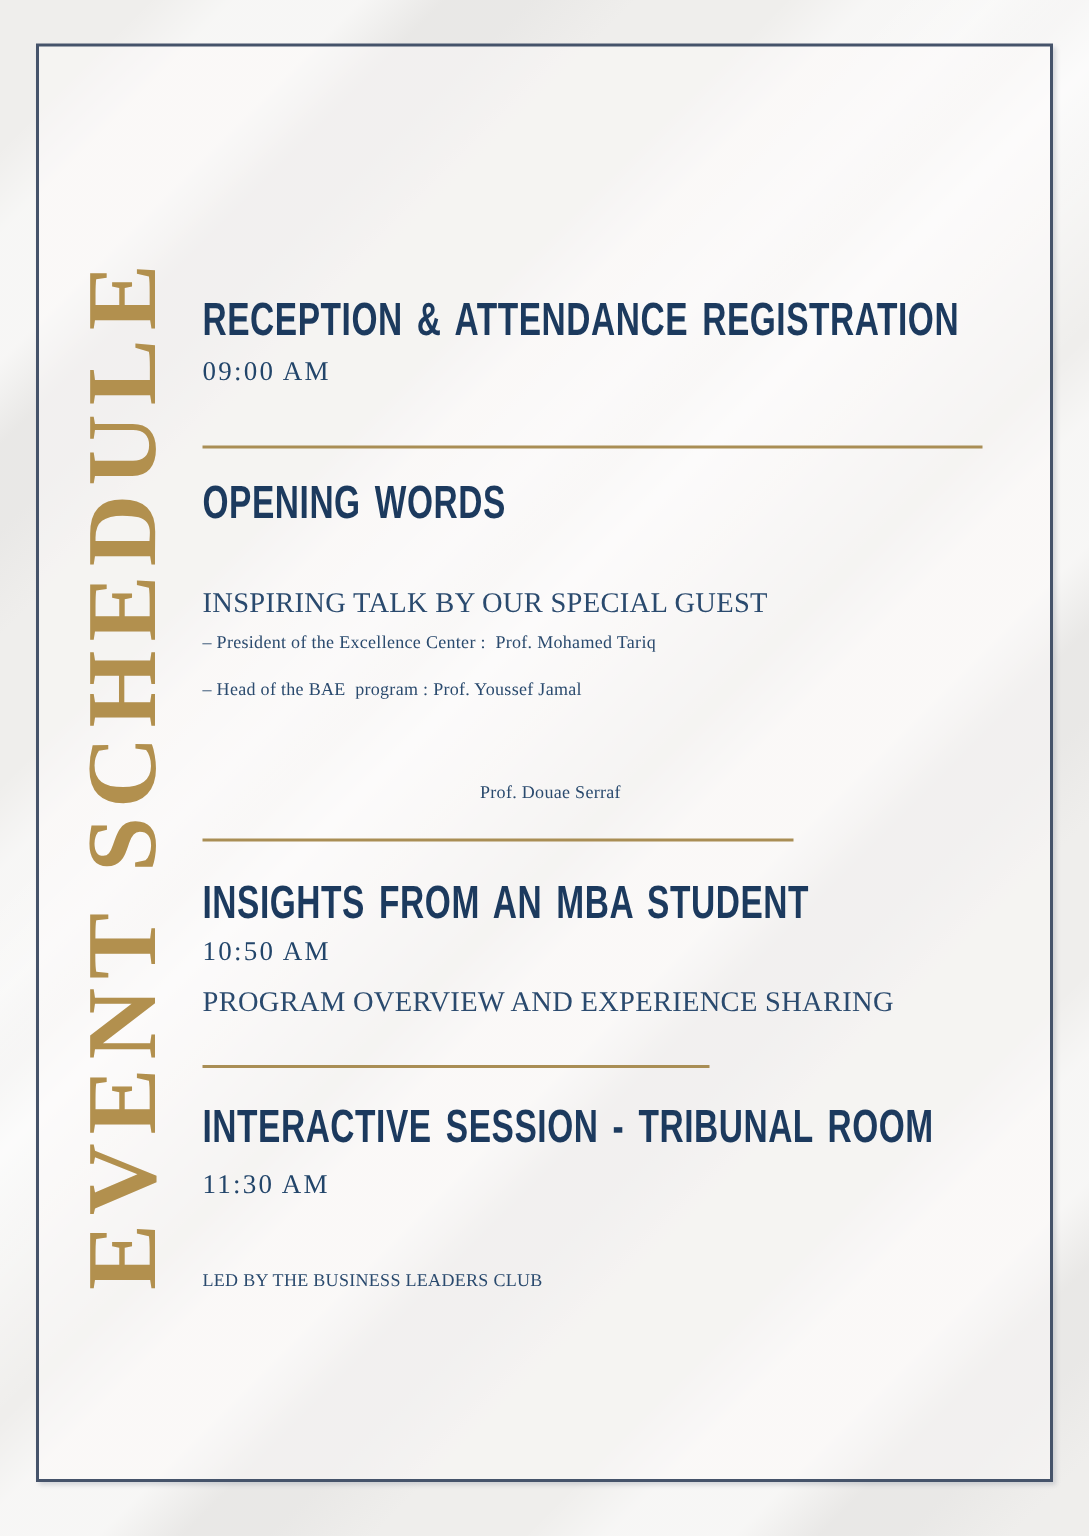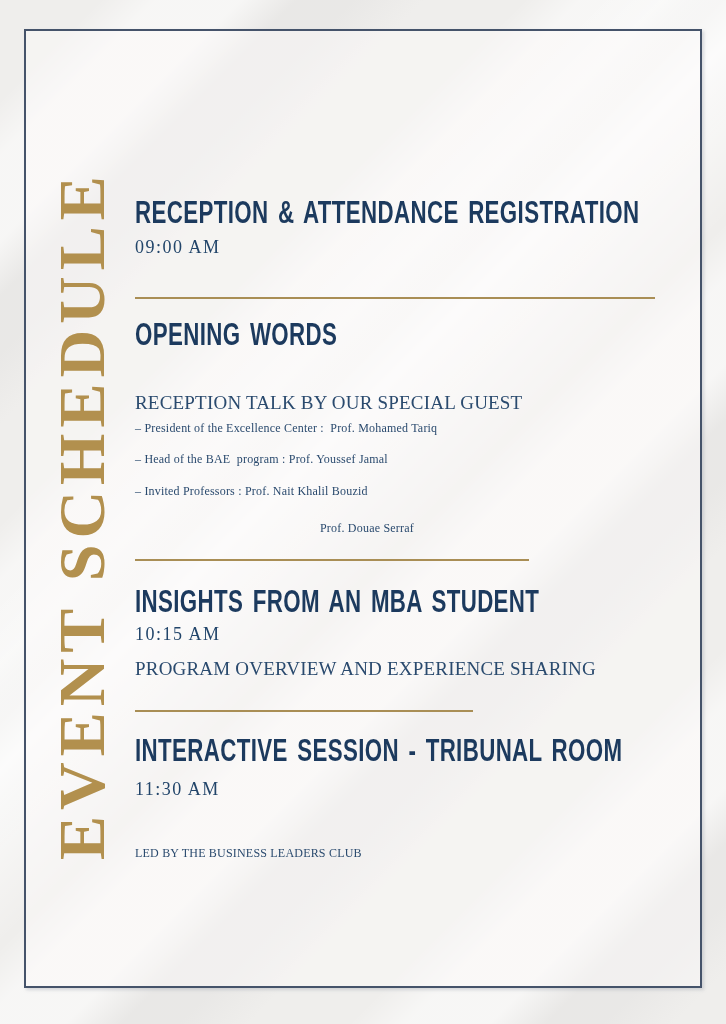--- a/index.html
+++ b/index.html
@@ -110,30 +110,29 @@
   </div>
 
   <div class="content">
 
     <h2 class="h-title" style="top:197px">RECEPTION &amp; ATTENDANCE REGISTRATION</h2>
     <div class="time" style="top:238px">09:00 AM</div>
 
     <hr class="divider" style="top:297px; width:520px">
 
     <h2 class="h-title" style="top:319px">OPENING WORDS</h2>
-    <div class="body-line" style="top:393px; font-size:19px">RECEPTION TALK BY OUR SPECIAL GUEST</div>
+    <div class="body-line" style="top:393px; font-size:19px">INSPIRING TALK BY OUR SPECIAL GUEST</div>
     <div class="body-line" style="top:422px">– President of the Excellence Center :  Prof. Mohamed Tariq</div>
     <div class="body-line" style="top:453px">– Head of the BAE  program : Prof. Youssef Jamal</div>
-    <div class="body-line" style="top:485px">– Invited Professors : Prof. Nait Khalil Bouzid</div>
     <div class="body-line" style="top:522px; left:185px">Prof. Douae Serraf</div>
 
     <hr class="divider" style="top:559px; width:394px">
 
     <h2 class="h-title" style="top:586px">INSIGHTS FROM AN MBA STUDENT</h2>
-    <div class="time" style="top:625px">10:15 AM</div>
+    <div class="time" style="top:625px">10:50 AM</div>
     <div class="body-line" style="top:659px; font-size:19px">PROGRAM OVERVIEW AND EXPERIENCE SHARING</div>
 
     <hr class="divider" style="top:710px; width:338px">
 
     <h2 class="h-title" style="top:735px">INTERACTIVE SESSION - TRIBUNAL ROOM</h2>
     <div class="time" style="top:780px">11:30 AM</div>
     <div class="body-line" style="top:847px">LED BY THE BUSINESS LEADERS CLUB</div>
 
   </div>
 </div>

